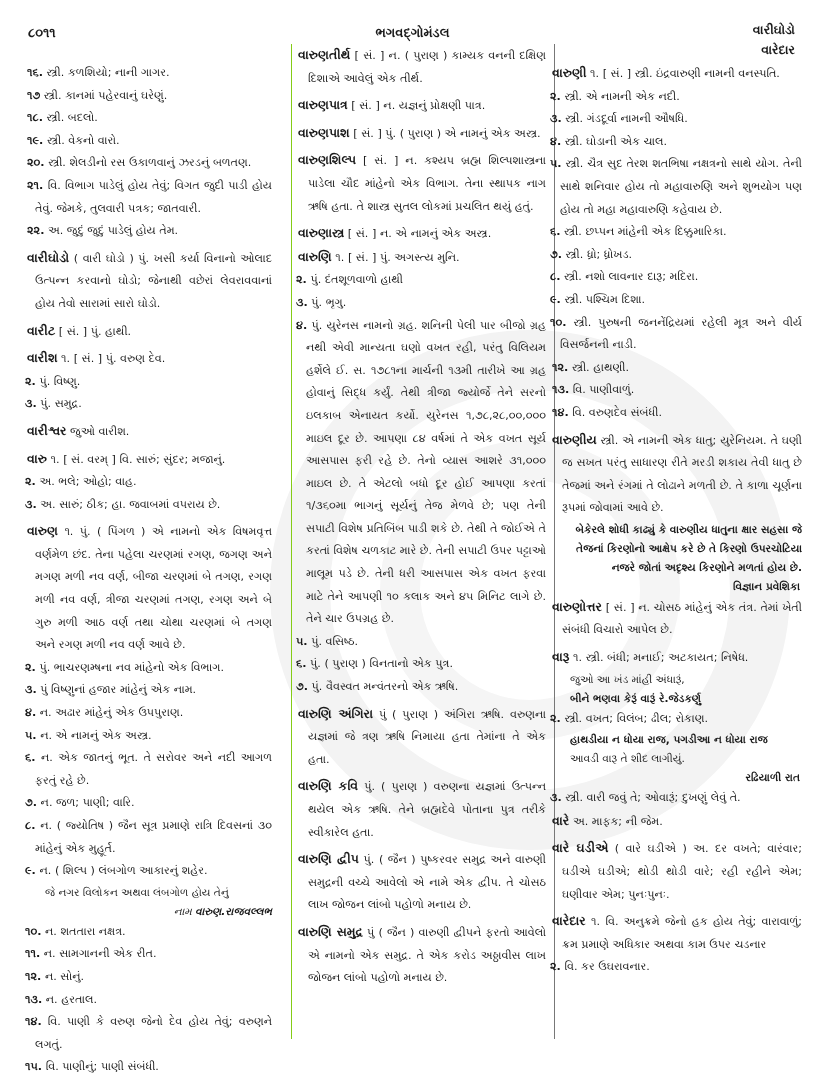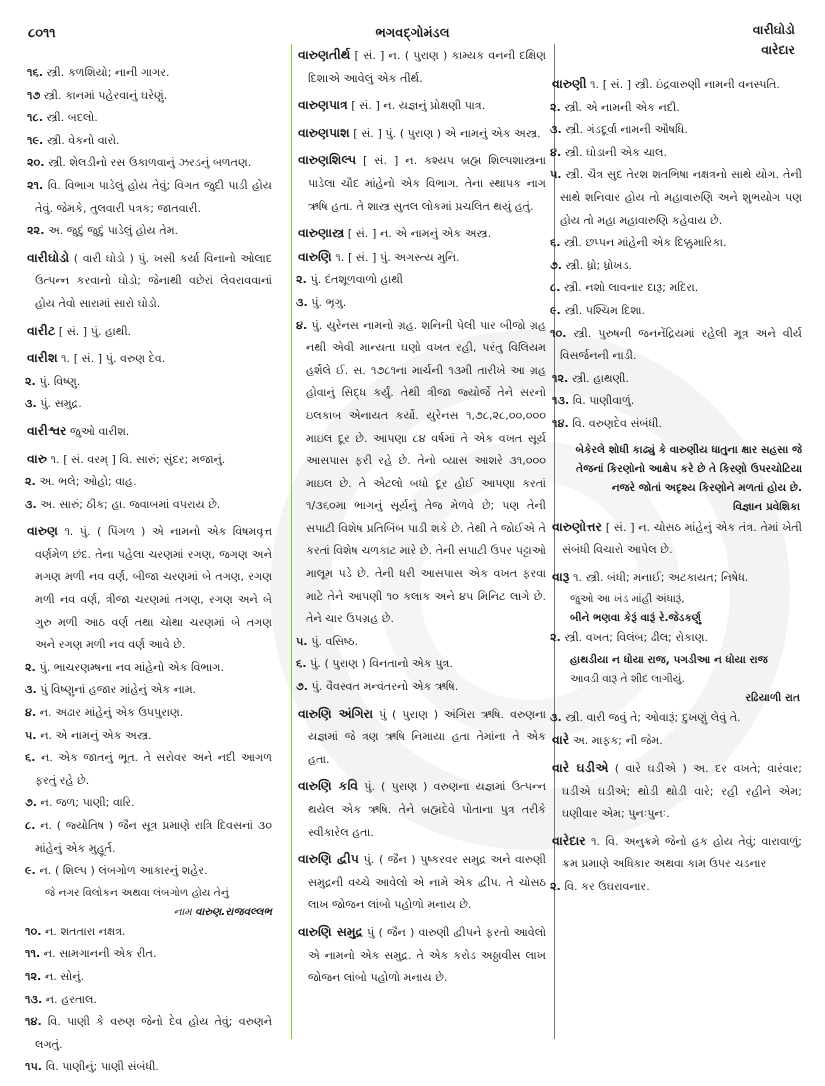--- a/index.html
+++ b/index.html
@@ -18,21 +18,21 @@
     border-radius: 50%; border: 40px solid #f5f5f5; box-sizing: border-box;
     z-index: 0; pointer-events: none;
   }
   .header { position: absolute; top: 0; left: 0; width: 825px; height: 60px; z-index: 1; }
   .page-num { position: absolute; left: 28px; top: 22px; font-size: 13px; font-weight: bold; }
   .book-title { position: absolute; left: 0; width: 825px; top: 22px; text-align: center; font-size: 13px; font-weight: bold; }
   .guide { position: absolute; right: 30px; top: 20px; text-align: right; font-size: 12.5px; font-weight: bold; line-height: 20px; }
   .col { position: absolute; top: 62px; z-index: 1; }
   .col1 { left: 27px; width: 245px; }
   .col2 { left: 291px; width: 248px; border-left: 1px solid #84cc16; border-right: 1px solid #777; padding: 0 8px 0 6px; top: 44px; height: 995px; }
-  .col3 { left: 552px; width: 250px; margin-top: 11px; }
+  .col3 { left: 552px; width: 250px; }
   .hw { font-weight: bold; font-size: 12.5px; }
   .sense { margin: 0; padding-left: 10px; text-indent: -10px; text-align: justify; }
   .col1 .sense.top { padding-left: 8px; text-indent: -8px; }
   .num { font-weight: bold; }
   .indent { padding-left: 8px; }
   .quote { padding-left: 18px; font-size: 10.6px; line-height: 19px; }
   .quote b { font-weight: bold; }
   .source { text-align: right; font-weight: bold; font-size: 10.6px; line-height: 19px; padding-right: 2px; }
   .gap { height: 4px; }
 </style>
@@ -136,20 +136,21 @@
   <p class="sense indent"><span class="num">૬.</span> <span>સ્ત્રી. છપ્પન માંહેની એક દિક્કુમારિકા.</span></p>
   <p class="sense indent"><span class="num">૭.</span> <span>સ્ત્રી. ધ્રો; ધ્રોખડ.</span></p>
   <p class="sense indent"><span class="num">૮.</span> <span>સ્ત્રી. નશો લાવનાર દારૂ; મદિરા.</span></p>
   <p class="sense indent"><span class="num">૯.</span> <span>સ્ત્રી. પશ્ચિમ દિશા.</span></p>
   <p class="sense indent"><span class="num">૧૦.</span> <span>સ્ત્રી. પુરુષની જનનેંદ્રિયમાં રહેલી મૂત્ર અને વીર્ય વિસર્જનની નાડી.</span></p>
   <p class="sense"><span class="num">૧૨.</span> <span>સ્ત્રી. હાથણી.</span></p>
   <p class="sense"><span class="num">૧૩.</span> <span>વિ. પાણીવાળું.</span></p>
   <p class="sense"><span class="num">૧૪.</span> <span>વિ. વરુણદેવ સંબંધી.</span></p>
   <p class="sense"><span class="num"></span> <span></span></p>
   <div class="gap"></div>
+  <p class="sense top"><span class="hw">વારુણીય</span> <span>સ્ત્રી. એ નામની એક ધાતુ; યુરેનિયમ. તે ઘણી જ સખત પરંતુ સાધારણ રીતે મરડી શકાય તેવી ધાતુ છે તેજમાં અને રંગમાં તે લોઢાને મળતી છે. તે કાળા ચૂર્ણના રૂપમાં જોવામાં આવે છે.</span></p>
   <div class="quote" style="font-weight:bold;text-align:right;">બેકેરલે શોધી કાઢ્યું કે વારુણીય ધાતુના ક્ષાર સહસા જે તેજનાં કિરણોનો આક્ષેપ કરે છે તે કિરણો ઉપરચોટિયા નજરે જોતાં અદૃશ્ય કિરણોને મળતાં હોય છે.</div>
   <div class="source">વિજ્ઞાન પ્રવેશિકા</div>
   <p class="sense top"><span class="hw">વારુણોત્તર</span> <span>[ સં. ] ન. ચોસઠ માંહેનું એક તંત્ર. તેમાં ખેતી સંબંધી વિચારો આપેલ છે.</span></p>
   <div class="gap"></div>
   <p class="sense top"><span class="hw">વારૂ</span> <span>૧. સ્ત્રી. બંધી; મનાઈ; અટકાયત; નિષેધ.</span></p>
   <div class="quote">
     <div>જુઓ આ ખંડ માંહી અંધારૂં,</div>
     <div style="display:flex;justify-content:flex-start;">
         <b>બીને ભણવા કેરૂં વારૂં રે.</b>
         <b>જેડકર્ણુ</b>

